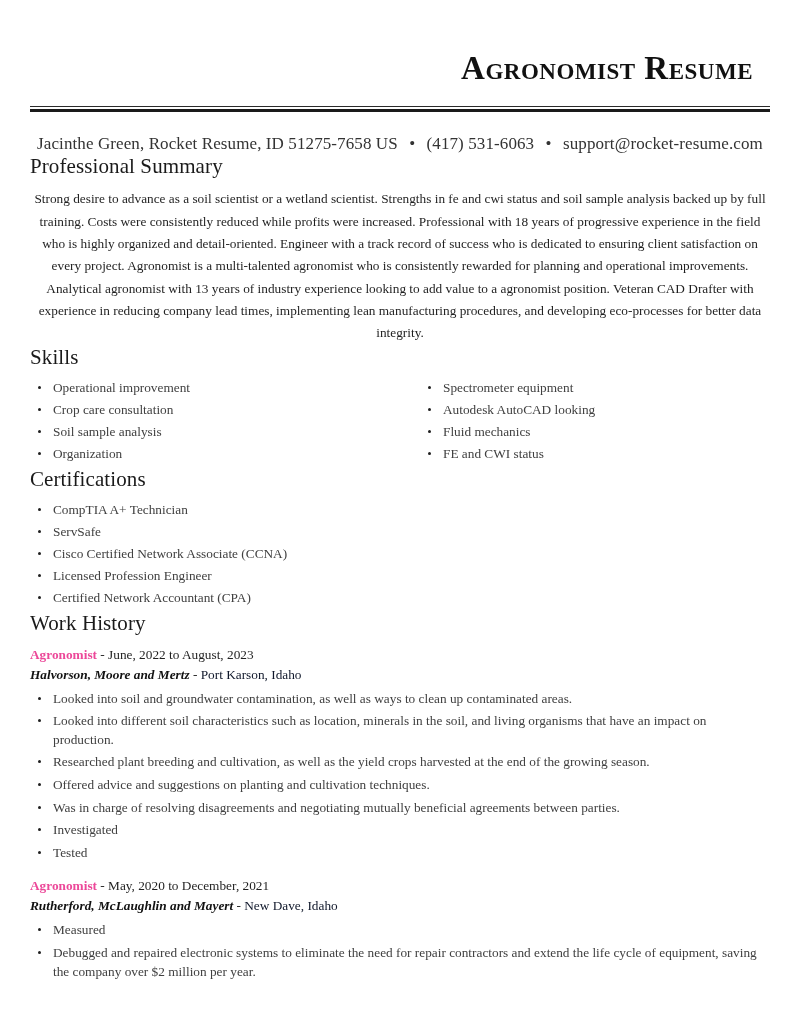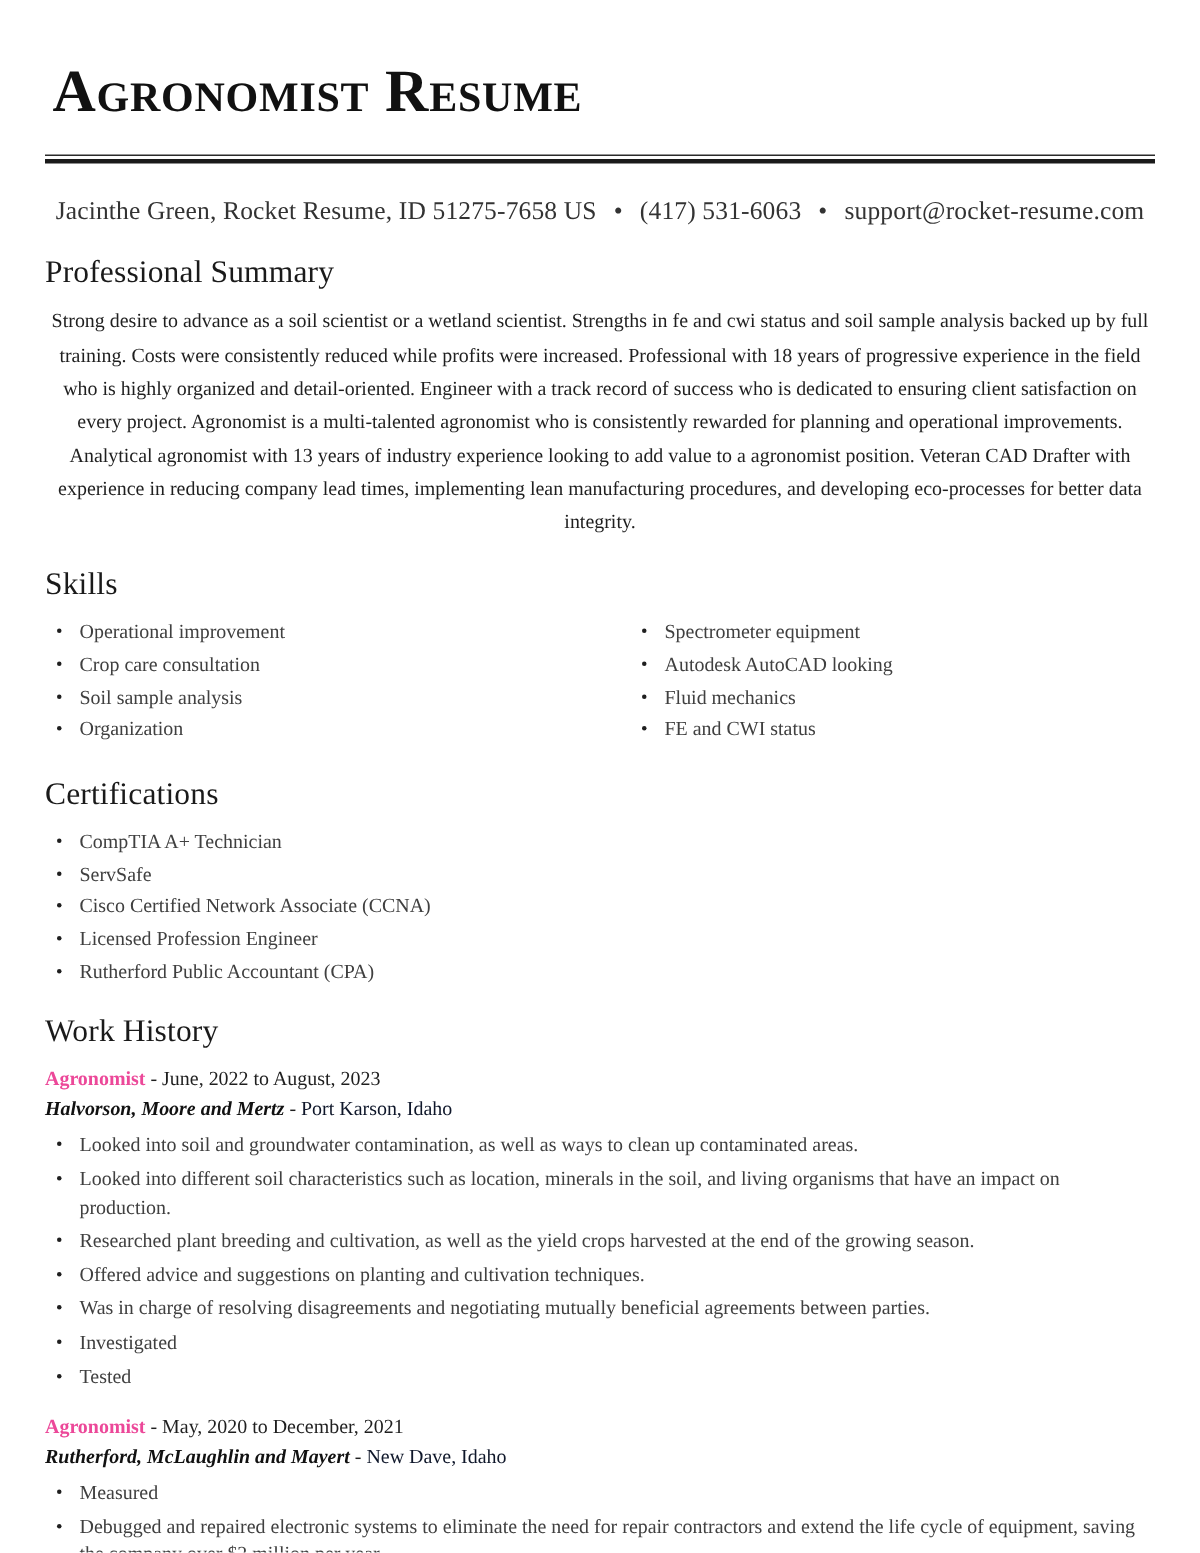--- a/index.html
+++ b/index.html
@@ -18,28 +18,28 @@
     width: 800px;
     box-sizing: border-box;
     padding: 0 30px;
     position: relative;
     overflow: hidden;
     height: 1035px;
   }
 
   
   .resume-title {
-    text-align: left;
+    text-align: right;
     font-family: "Liberation Serif", "DejaVu Serif", serif;
     font-variant: small-caps;
     font-weight: bold;
-    font-size: 40px;
+    font-size: 33px;
     letter-spacing: 0.5px;
     color: #111111;
-    margin: 5px;
+    margin: 17px;
     padding-top: 31px;
     line-height: 1.25;
   }
   .rule-group {
     margin-top: 17px;
     margin-bottom: 0;
   }
   .rule-thin {
     height: 1px;
     background: #2b2b2b;
@@ -60,21 +60,20 @@
     margin-top: 22px;
     letter-spacing: 0.1px;
   }
   .contact-sep {
     padding: 0 7px;
     color: #333333;
   }
 
   
   .section {
-    margin-top: 18px;
   }
   .section-heading {
     font-size: 21px;
     font-weight: normal;
     color: #1a1a1a;
     margin: 0 0 9px 0;
     line-height: 1.2;
     letter-spacing: 0.1px;
   }
   .summary-text {
@@ -208,21 +207,21 @@
     </div>
   </div>
 
   <div class="section">
     <h2 class="section-heading">Certifications</h2>
     <ul class="bullets">
       <li>CompTIA A+ Technician</li>
       <li>ServSafe</li>
       <li>Cisco Certified Network Associate (CCNA)</li>
       <li>Licensed Profession Engineer</li>
-      <li>Rutherford Public Accountant (CPA)</li>
+      <li>Certified Network Accountant (CPA)</li>
     </ul>
   </div>
 
   <div class="section">
     <h2 class="section-heading">Work History</h2>
 
     <div class="job">
       <div class="job-line1">
         <span class="job-title">Agronomist</span><span class="job-dash"> - </span><span>June, 2022 to August, 2023</span>
       </div>

